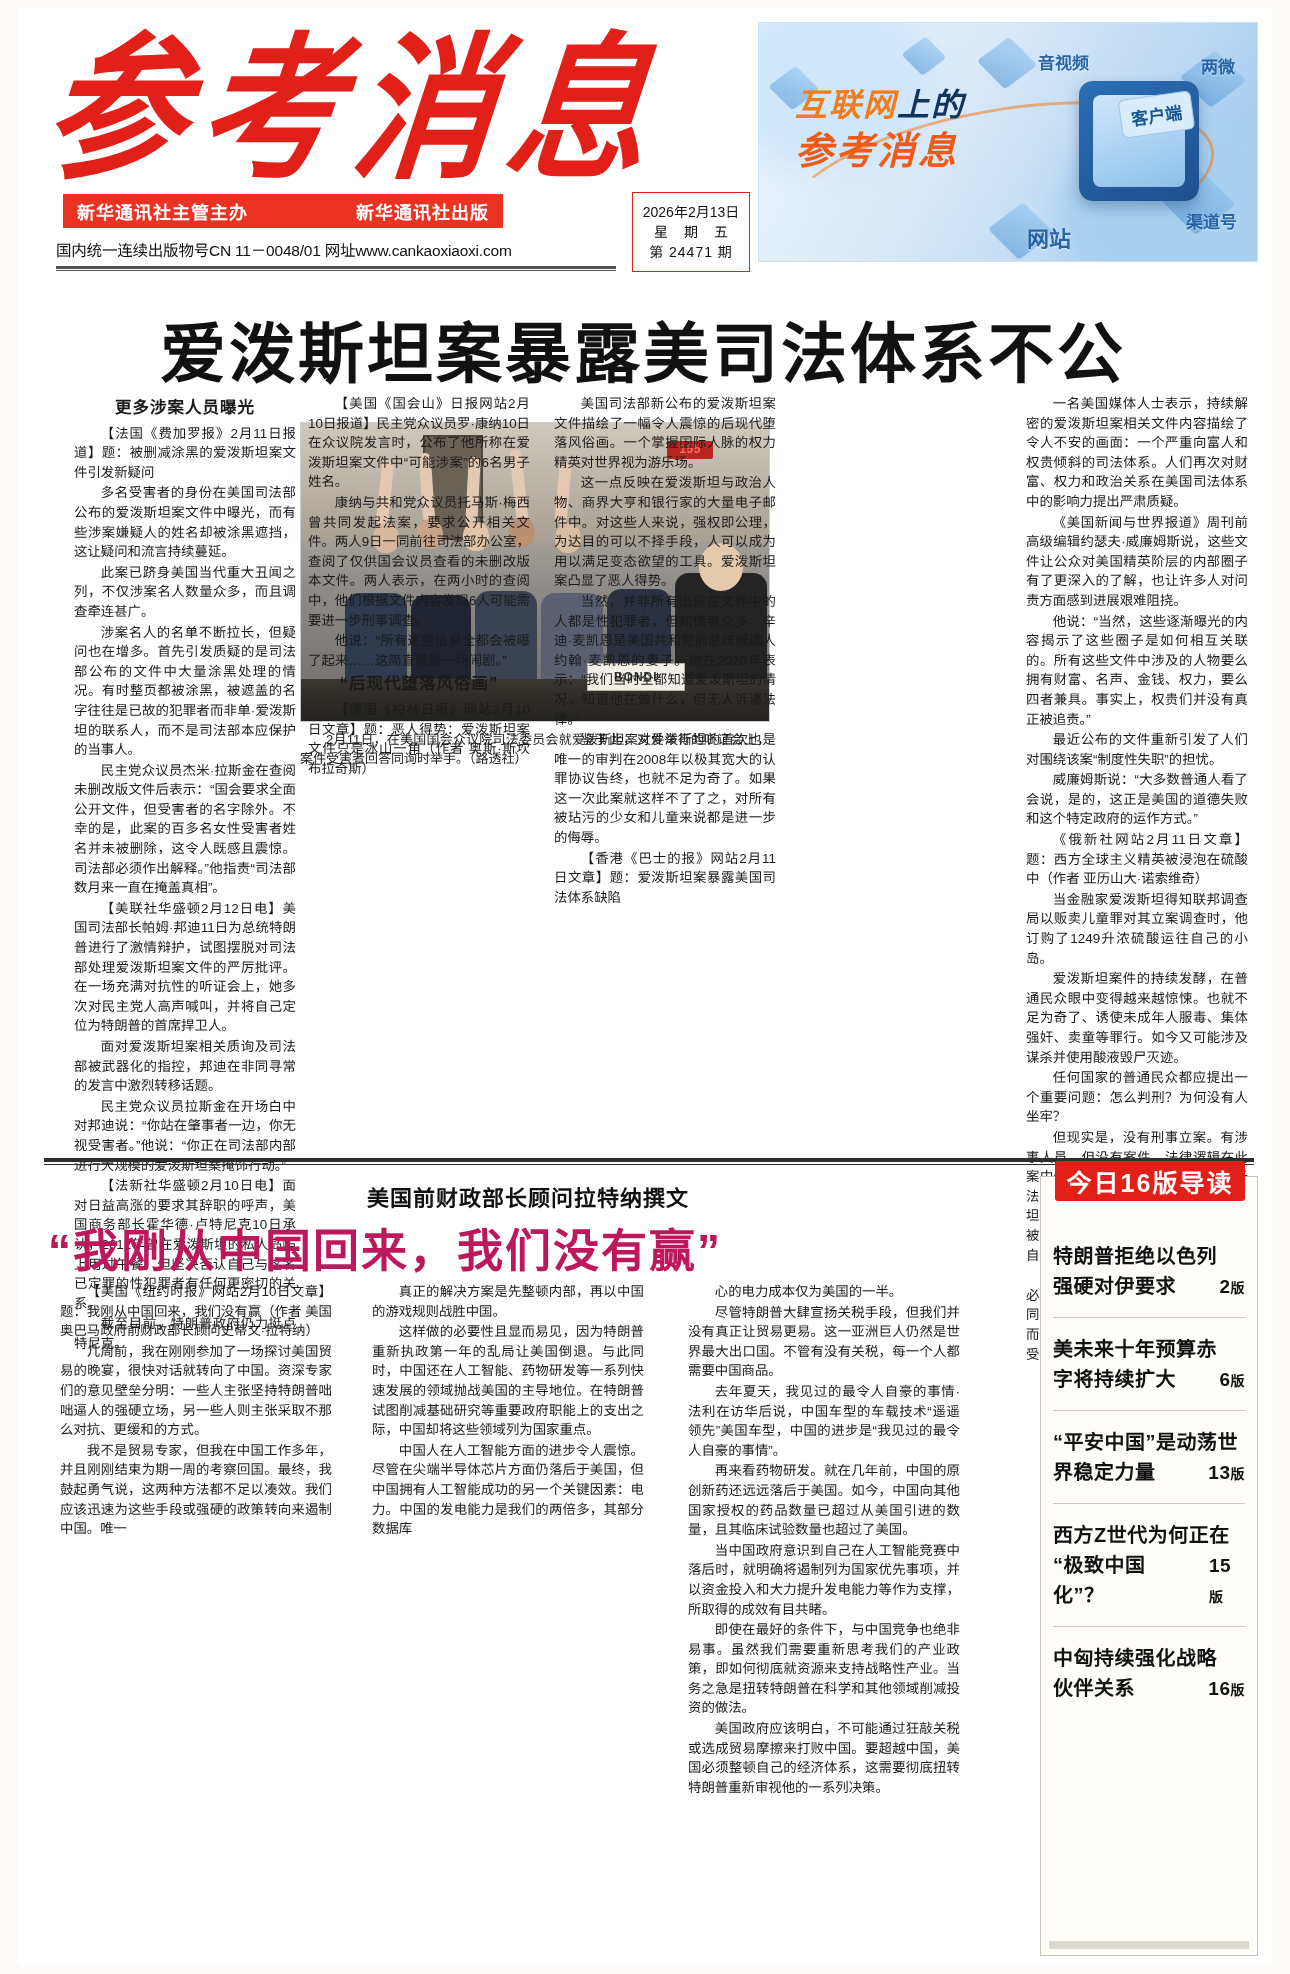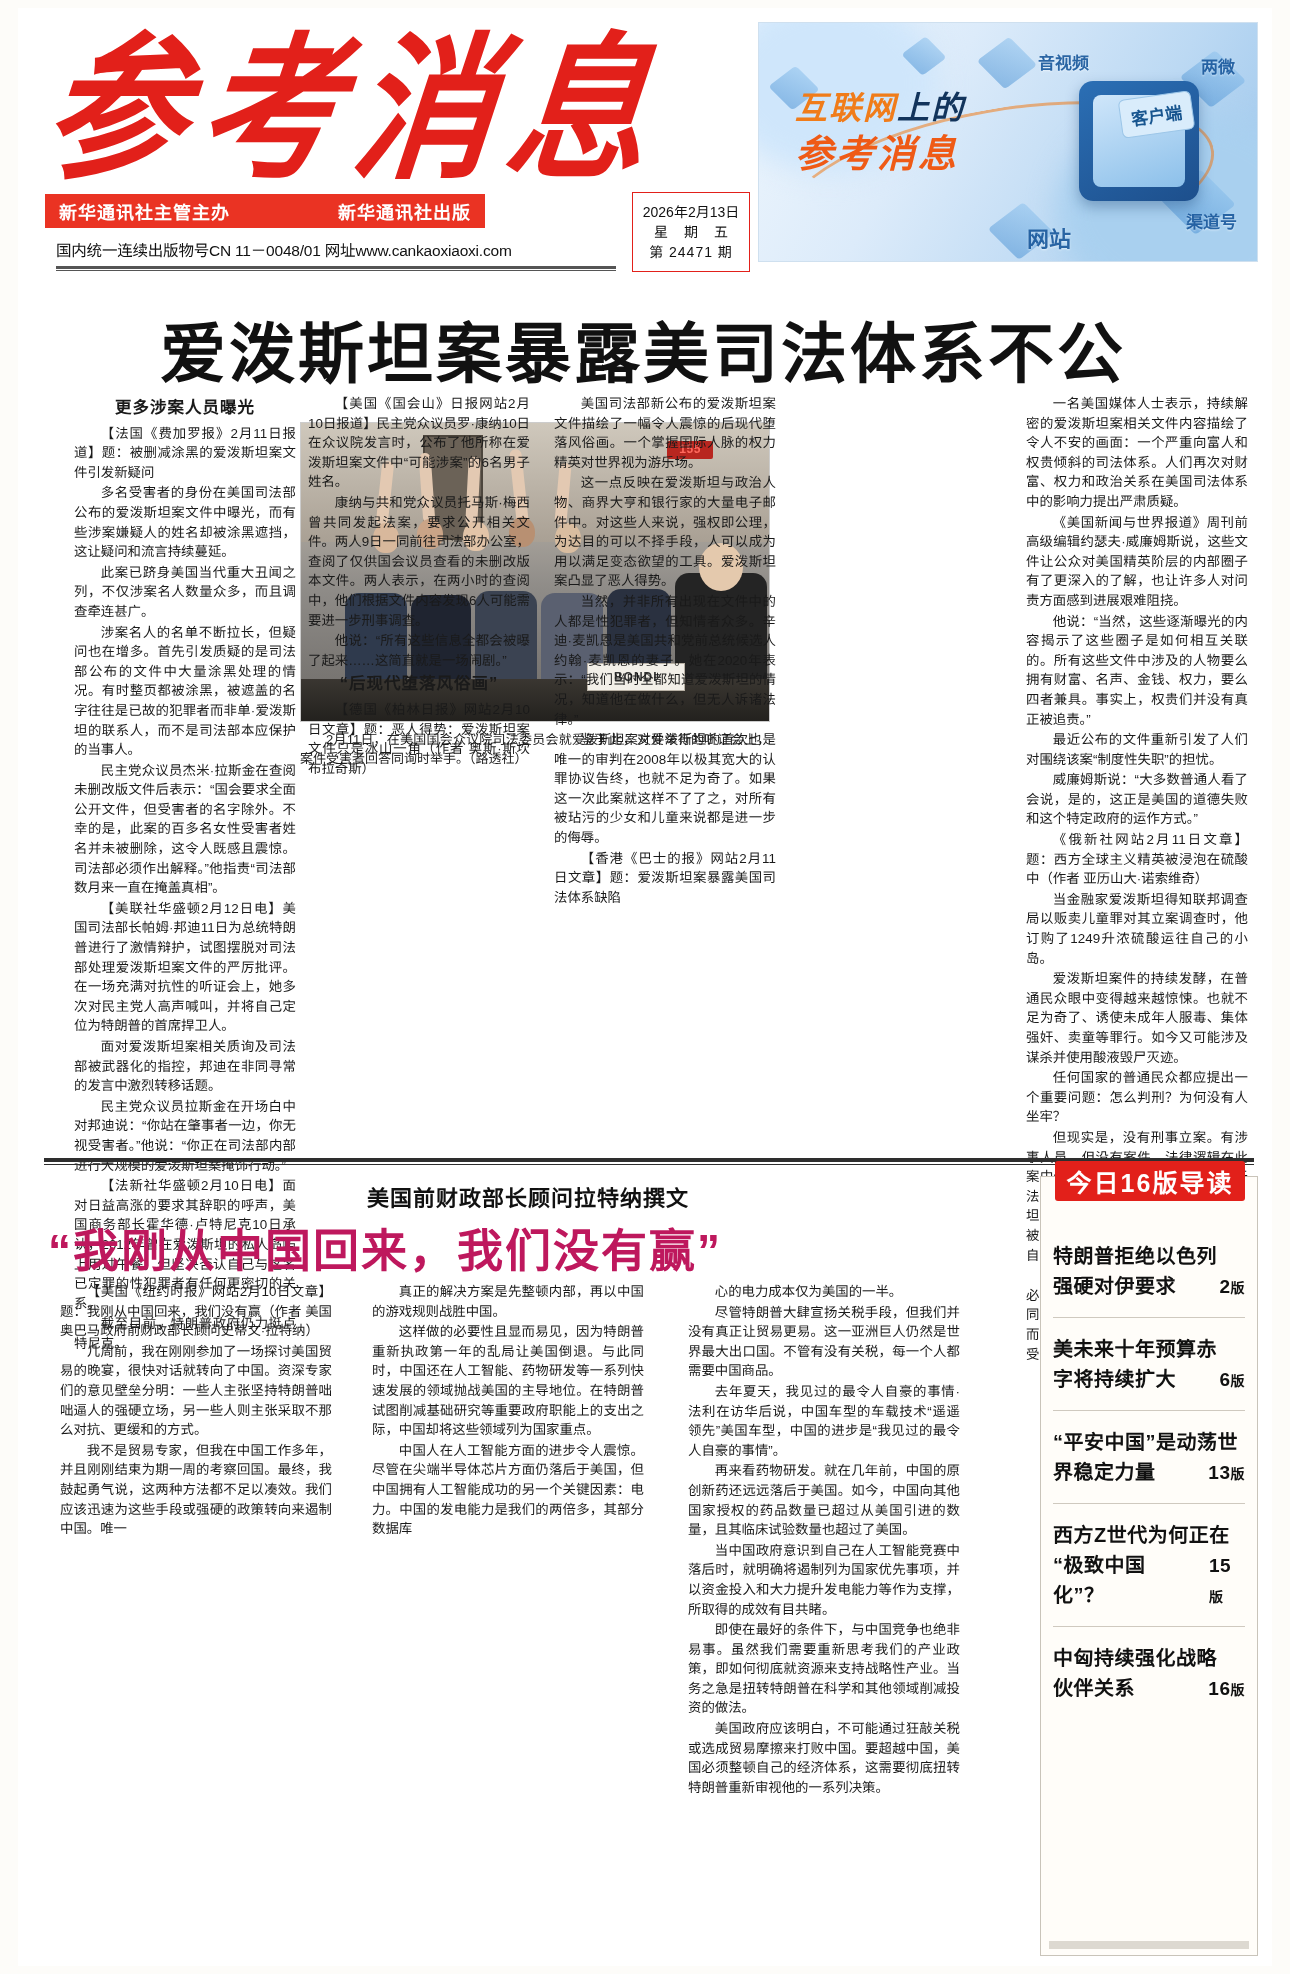--- a/index.html
+++ b/index.html
@@ -27,21 +27,21 @@
   .logo-text{
     font-family:"Liberation Serif",serif;
     font-size:140px;line-height:160px;font-weight:700;
     color:#e2201a;letter-spacing:14px;
     white-space:nowrap;
     transform:skewX(-6deg) scaleY(1.12);
     transform-origin:left top;
     font-style:italic;
   }
   .redbar{
-    position:absolute;left:13px;top:178px;width:440px;height:34px;
+    position:absolute;left:31px;top:178px;width:440px;height:34px;
     background:#ea3323;color:#fff;
     display:flex;align-items:center;justify-content:space-between;
     padding:0 14px;box-sizing:border-box;
     font-family:"Liberation Sans",sans-serif;font-weight:700;font-size:18px;
     letter-spacing:1px;
   }
   .issn-line{
     position:absolute;left:24px;top:222px;width:560px;
     font-family:"Liberation Sans",sans-serif;font-size:15.5px;color:#111;
     white-space:nowrap;letter-spacing:-0.2px;
@@ -62,21 +62,21 @@
 
   
   .adbanner{
     position:absolute;left:740px;top:14px;width:500px;height:240px;
     background:linear-gradient(120deg,#eef6fd 0%,#dcebfa 35%,#bcd9f3 70%,#9cc6ec 100%);
     overflow:hidden;border:1px solid #cfe0ef;box-sizing:border-box;
   }
   .ad-glow{position:absolute;border-radius:50%;filter:blur(14px);}
   .ad-title{
     position:absolute;left:36px;top:62px;
-    font-family:Liberation Sans, sans-serif;font-weight:700;
+    font-family:Liberation Mono, monospace;font-weight:700;
     font-size:32px;line-height:46px;letter-spacing:2px;
     font-style:italic;
   }
   .ad-t1 .a{color:#f07c1a;} .ad-t1 .b{color:#12345c;}
   .ad-t2{color:#ef5a16;font-size:38px;letter-spacing:3px;}
   .ad-chip{
     position:absolute;color:#1d5b9e;font-family:"Liberation Sans",sans-serif;
     font-weight:700;font-size:17px;opacity:.92;
     text-shadow:0 1px 2px rgba(255,255,255,.6);
   }

